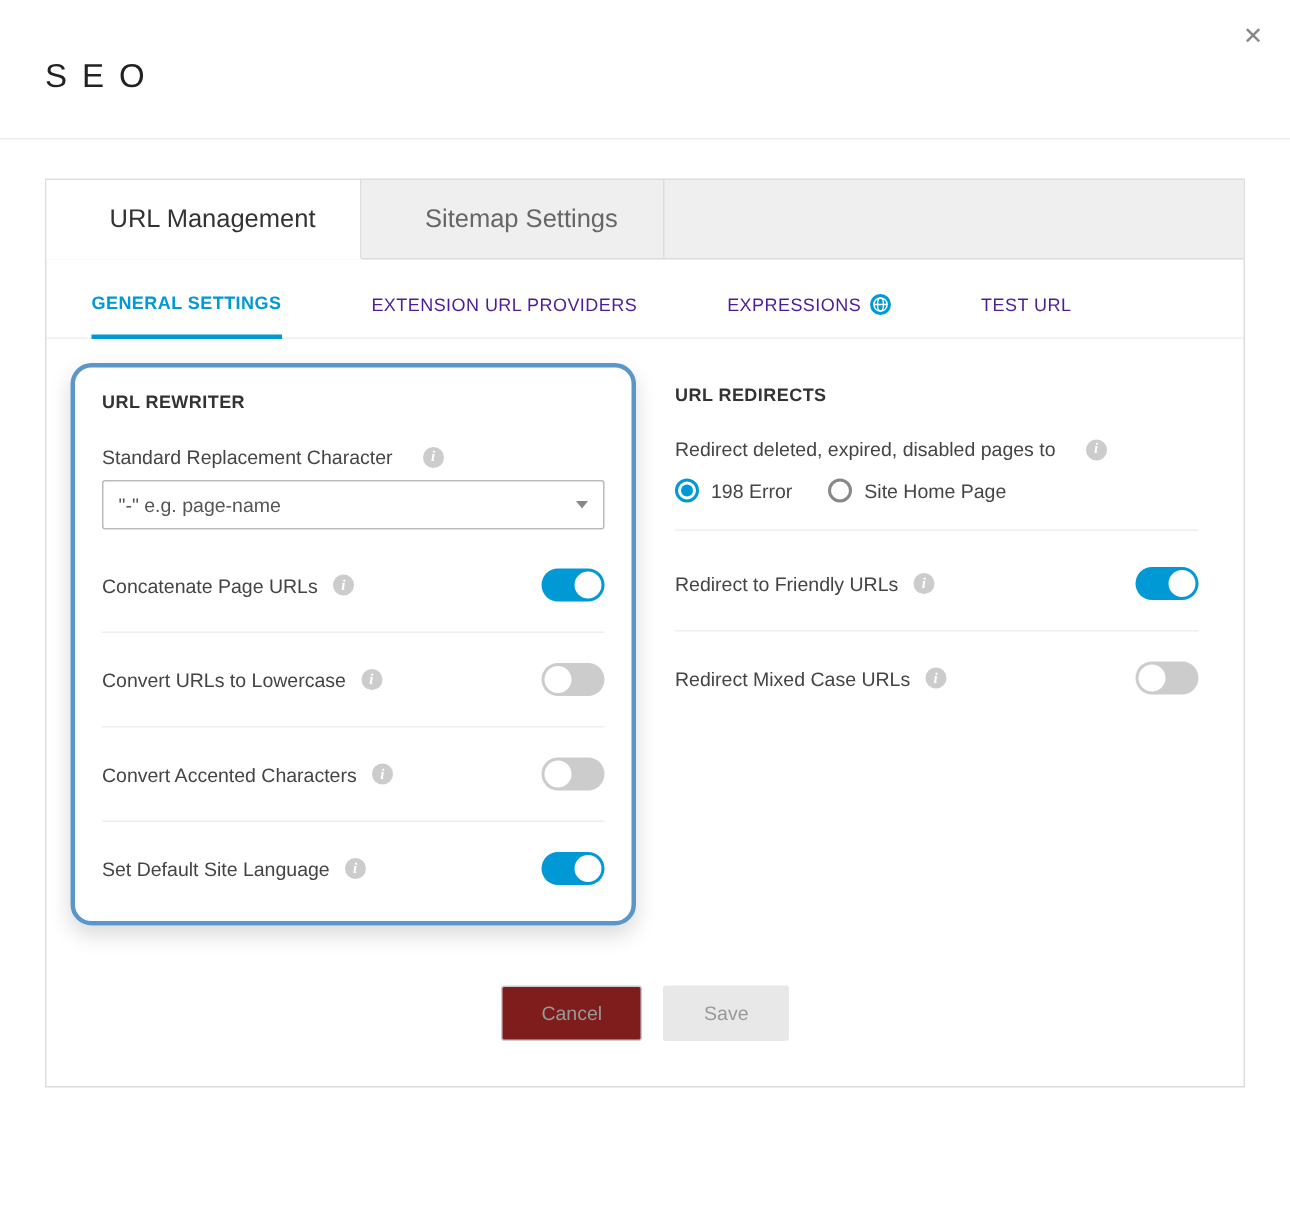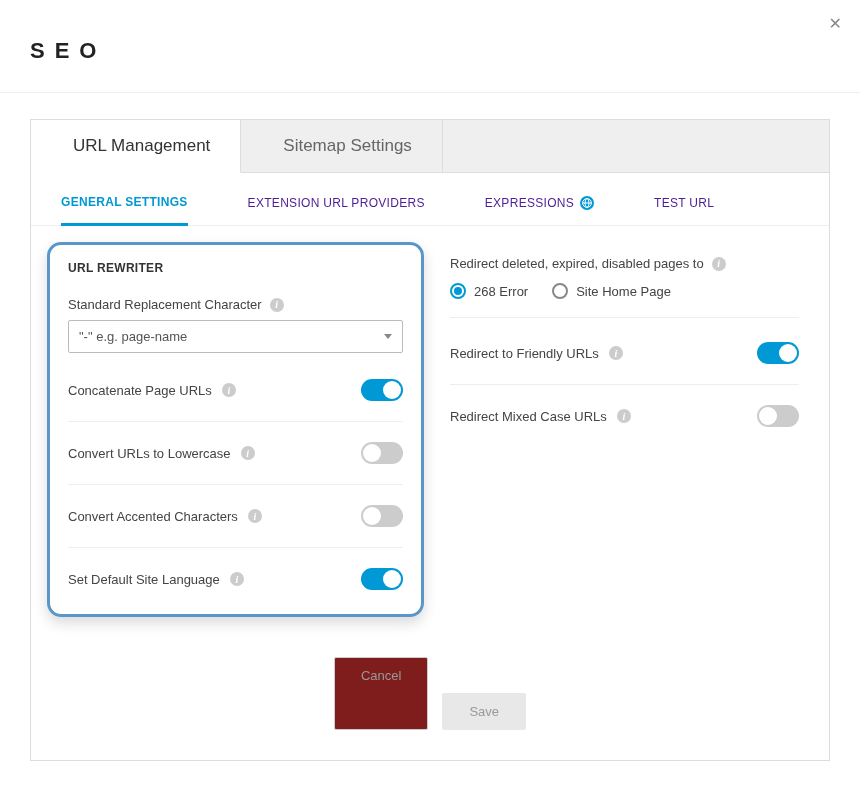--- a/index.html
+++ b/index.html
@@ -19,21 +19,21 @@
     color: #888;
     cursor: pointer;
     font-weight: 300;
   }
   .header {
     padding: 38px 30px 28px 30px;
     border-bottom: 1px solid #eee;
   }
   .header h1 {
     font-size: 22px;
-    font-weight: 700;
+    font-weight: 400;
     letter-spacing: 10px;
     color: #222;
   }
   .content-wrap {
     padding: 26px 30px 30px 30px;
   }
   .panel {
     border: 1px solid #ddd;
     background: #fff;
   }
@@ -110,21 +110,21 @@
     font-weight: 600;
     letter-spacing: 0.3px;
     color: #333;
     margin-bottom: 22px;
   }
   .field-label {
     font-size: 13px;
     color: #444;
     display: flex;
     align-items: center;
-    gap: 8px;
+    gap: 20px;
     margin-bottom: 8px;
   }
   .info-icon {
     width: 14px; height: 14px;
     border-radius: 50%;
     background: #ccc;
     color: #fff;
     font-size: 10px;
     font-style: italic;
     font-family: Georgia, serif;
@@ -232,21 +232,20 @@
   }
   .btn-cancel {
     background: #7f1d1d;
     border: 1px solid #ccc;
     color: #999;
   }
   .btn-save {
     background: #e8e8e8;
     border: 1px solid #e8e8e8;
     color: #999;
-    margin-top: 36px;
   }
 </style>
 </head>
 <body>
 
 <div class="close-x">✕</div>
 
 <div class="header">
   <h1>SEO</h1>
 </div>
@@ -336,30 +335,31 @@
               <span class="info-icon">i</span>
             </div>
             <div class="toggle on">
                 <div class="knob"></div>
               </div>
           </div>
         </div>
       </div>
 
       <div class="col">
+        <div class="section-title">URL REDIRECTS</div>
 
         <div class="field-label">
           <span>Redirect deleted, expired, disabled pages to</span>
           <span class="info-icon">i</span>
         </div>
 
         <div class="radio-row">
           <div class="radio-opt">
             <span class="radio-circle checked"></span>
-            <span>268 Error</span>
+            <span>198 Error</span>
           </div>
           <div class="radio-opt">
             <span class="radio-circle"></span>
             <span>Site Home Page</span>
           </div>
         </div>
 
         <div class="setting-row">
           <div class="setting-label">
             <span>Redirect to Friendly URLs</span>

